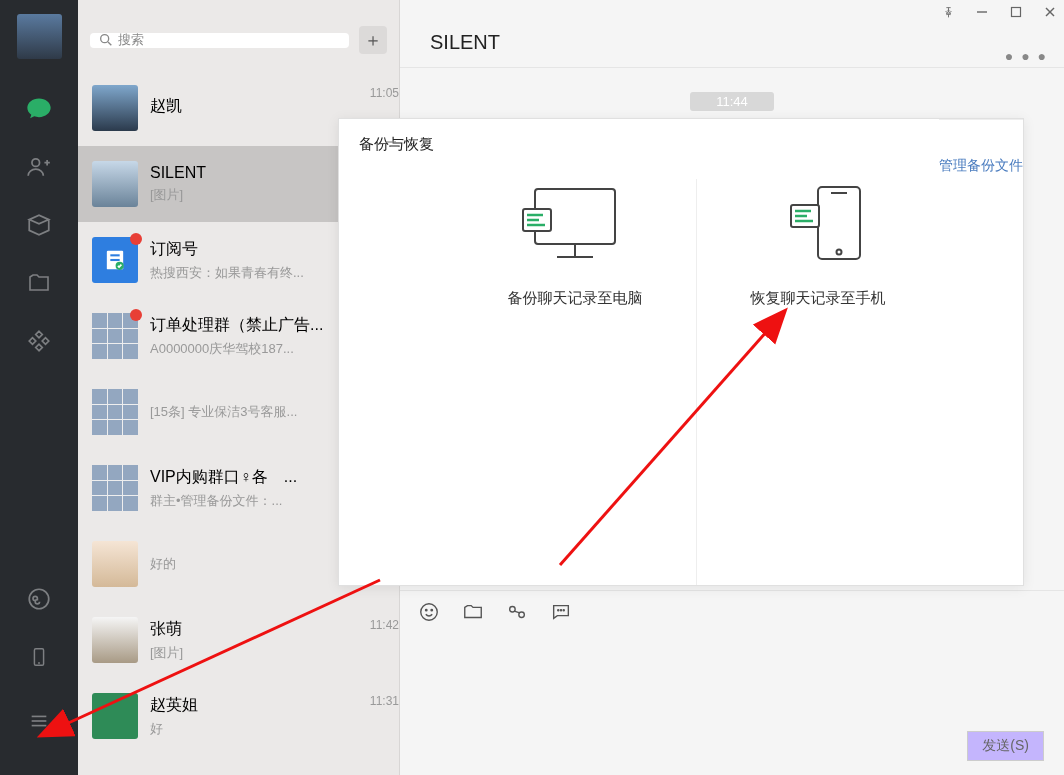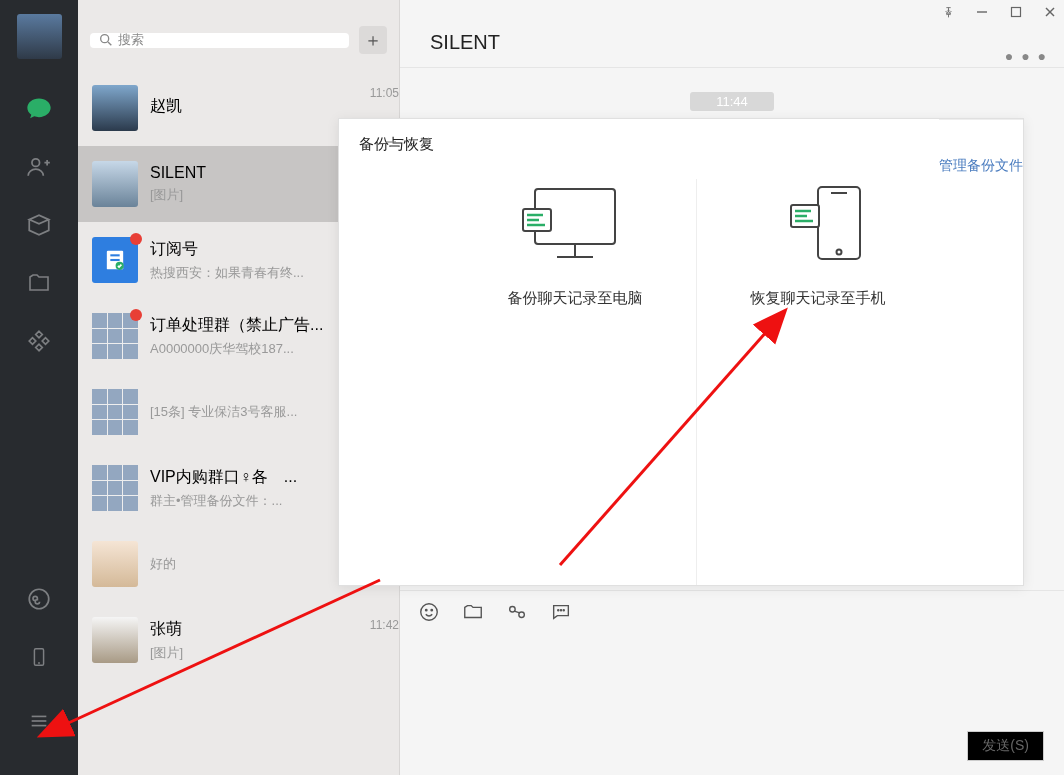--- a/index.html
+++ b/index.html
@@ -228,21 +228,21 @@
       gap: 22px;
       color: #555;
       align-items: center;
     }
     .toolbar .ti { width: 22px; height: 22px; display:flex; align-items:center; justify-content:center; cursor:pointer; }
     .send-btn {
       position: absolute;
       bottom: 14px;
       right: 20px;
       border: 1px solid #ccc;
-      background: #000000;
+      background: #c4b5fd;
       padding: 5px 14px;
       font-size: 14px;
       color: #666;
       cursor: pointer;
     }
     
     .dialog {
       position: absolute;
       left: 338px;
       top: 118px;
@@ -474,20 +474,28 @@
             <div class="chat-preview">好的</div>
           </div>
         </div>
         <div class="chat-item">
           <div class="chat-avatar anime"></div>
           <div class="chat-info">
             <div class="chat-name">张萌</div>
             <div class="chat-preview">[图片]</div>
           </div>
           <div class="chat-time">11:42</div>
+        </div>
+        <div class="chat-item">
+          <div class="chat-avatar green"></div>
+          <div class="chat-info">
+            <div class="chat-name">赵英姐</div>
+            <div class="chat-preview">好</div>
+          </div>
+          <div class="chat-time">11:31</div>
         </div>
       </div>
   </div>
 
   <div class="main">
     <div class="window-controls">
       <div class="wc">
           <svg width="13" height="13" viewBox="0 0 24 24" fill="none" stroke="#666" stroke-width="1.6">
             <path d="M12 2l3 6 6 1-4 4 1 6-6-3-6 3 1-6-4-4 6-1z" transform="scale(0.6) translate(8 8)"></path>
             <path d="M8 3h8M12 3v8l-3 2v2h6v-2l-3-2M12 15v6"></path>

